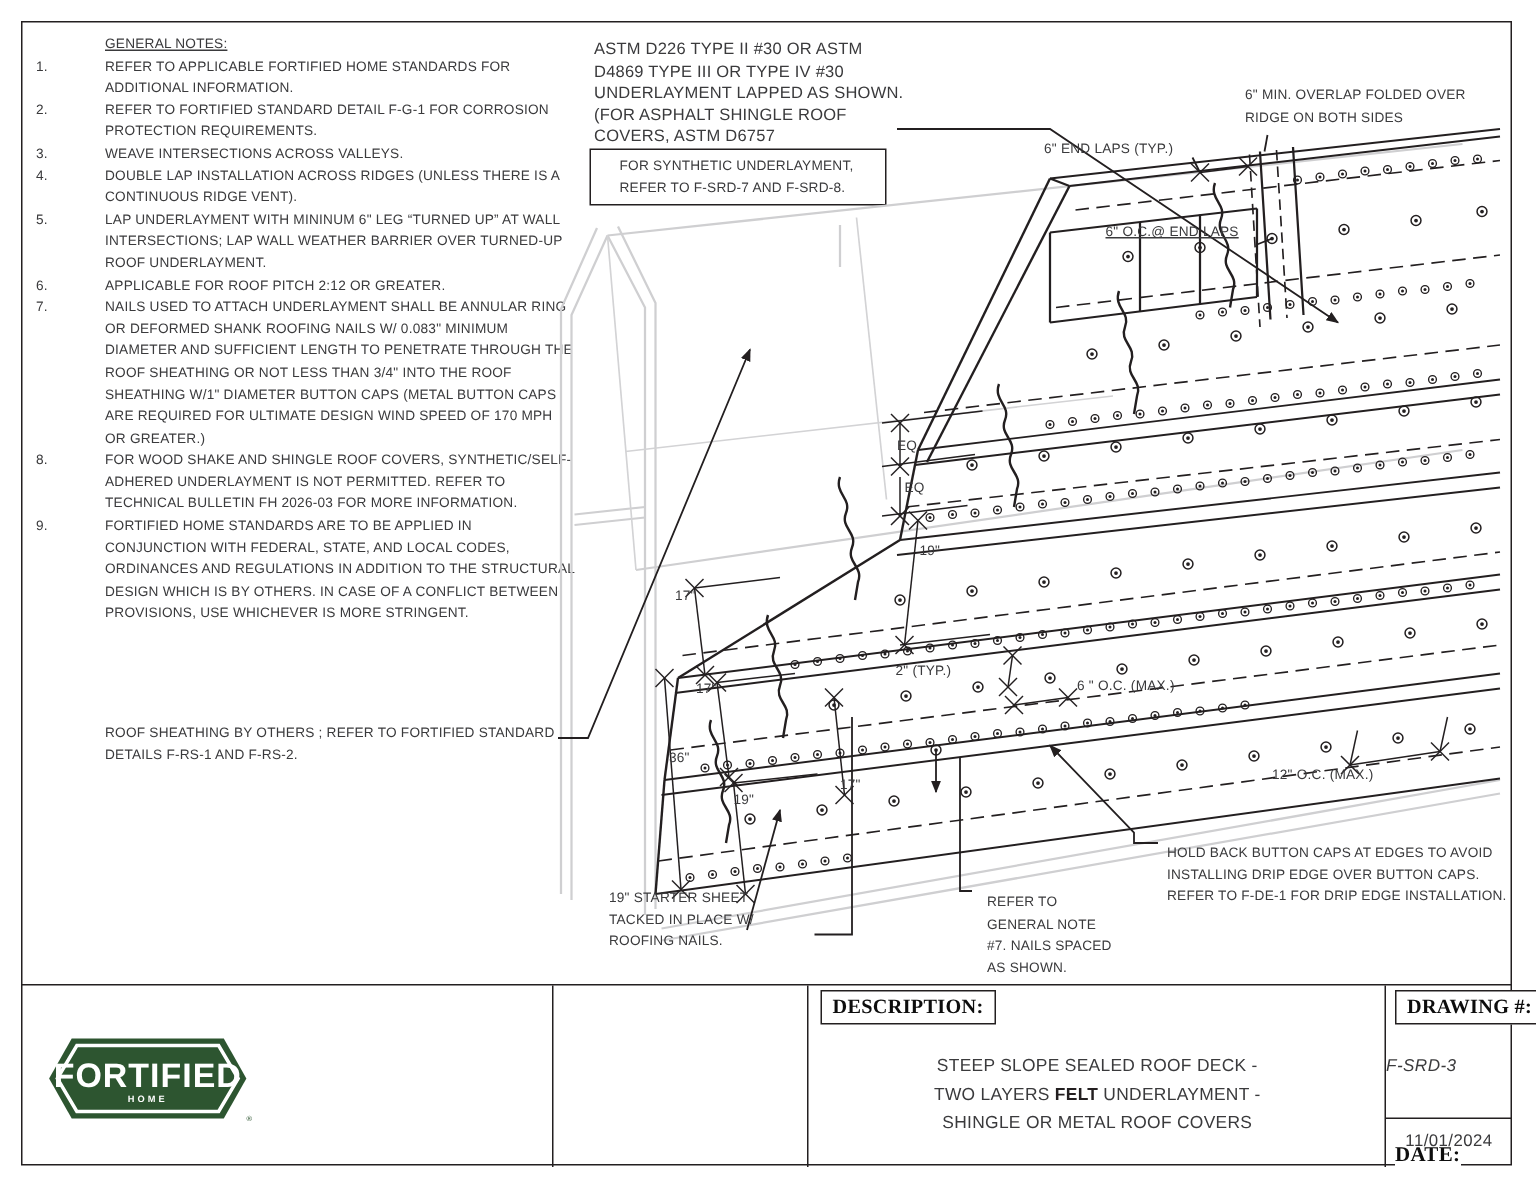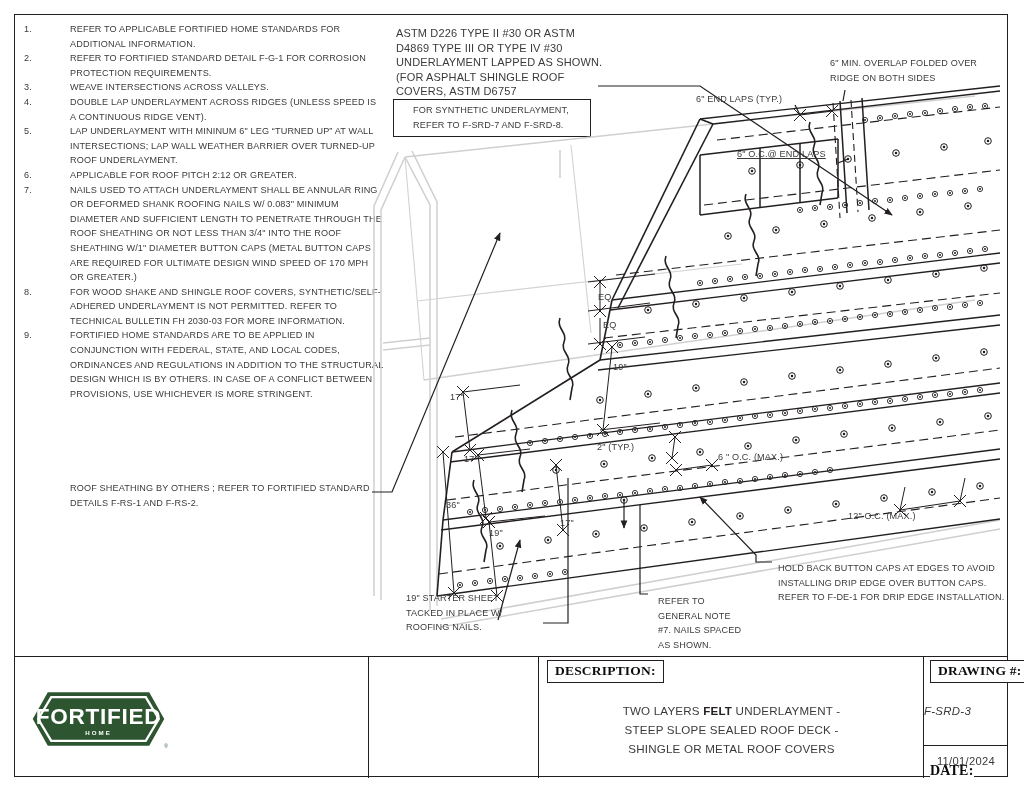--- a/index.html
+++ b/index.html
@@ -77,52 +77,53 @@
   .logo-tm{position:absolute;right:-1px;bottom:1px;font-size:5px;color:#2d5530;}
 </style>
 </head>
 <body>
 
 <div id="sheet">
 
   <div class="frame"></div>
 
   <div class="notes">
+    <div class="notes-title">GENERAL NOTES:</div>
 
     <div class="nrow">
       <div class="nnum">1.</div>
       <div class="ntxt">REFER TO APPLICABLE FORTIFIED HOME STANDARDS FOR ADDITIONAL INFORMATION.</div>
     </div>
     <div class="nrow">
       <div class="nnum">2.</div>
       <div class="ntxt">REFER TO FORTIFIED STANDARD DETAIL F-G-1 FOR CORROSION PROTECTION REQUIREMENTS.</div>
     </div>
     <div class="nrow">
       <div class="nnum">3.</div>
       <div class="ntxt">WEAVE INTERSECTIONS ACROSS VALLEYS.</div>
     </div>
     <div class="nrow">
       <div class="nnum">4.</div>
-      <div class="ntxt">DOUBLE LAP UNDERLAYMENT ACROSS RIDGES (UNLESS SPEED IS A CONTINUOUS RIDGE VENT).</div>
+      <div class="ntxt">DOUBLE LAP INSTALLATION ACROSS RIDGES (UNLESS THERE IS A CONTINUOUS RIDGE VENT).</div>
     </div>
     <div class="nrow">
       <div class="nnum">5.</div>
       <div class="ntxt">LAP UNDERLAYMENT WITH MININUM 6" LEG “TURNED UP” AT WALL INTERSECTIONS; LAP WALL WEATHER BARRIER OVER TURNED-UP ROOF UNDERLAYMENT.</div>
     </div>
     <div class="nrow">
       <div class="nnum">6.</div>
       <div class="ntxt">APPLICABLE FOR ROOF PITCH 2:12 OR GREATER.</div>
     </div>
     <div class="nrow">
       <div class="nnum">7.</div>
       <div class="ntxt">NAILS USED TO ATTACH UNDERLAYMENT SHALL BE ANNULAR RING OR DEFORMED SHANK ROOFING NAILS W/ 0.083" MINIMUM DIAMETER AND SUFFICIENT LENGTH TO PENETRATE THROUGH THE ROOF SHEATHING OR NOT LESS THAN 3/4" INTO THE ROOF SHEATHING W/1" DIAMETER BUTTON CAPS (METAL BUTTON CAPS ARE REQUIRED FOR ULTIMATE DESIGN WIND SPEED OF 170 MPH OR GREATER.)</div>
     </div>
     <div class="nrow">
       <div class="nnum">8.</div>
-      <div class="ntxt">FOR WOOD SHAKE AND SHINGLE ROOF COVERS, SYNTHETIC/SELF-ADHERED UNDERLAYMENT IS NOT PERMITTED. REFER TO TECHNICAL BULLETIN FH 2030-03 FOR MORE INFORMATION.</div>
+      <div class="ntxt">FOR WOOD SHAKE AND SHINGLE ROOF COVERS, SYNTHETIC/SELF-ADHERED UNDERLAYMENT IS NOT PERMITTED. REFER TO TECHNICAL BULLETIN FH 2026-03 FOR MORE INFORMATION.</div>
     </div>
     <div class="nrow">
       <div class="nnum">9.</div>
       <div class="ntxt">FORTIFIED HOME STANDARDS ARE TO BE APPLIED IN CONJUNCTION WITH FEDERAL, STATE, AND LOCAL CODES, ORDINANCES AND REGULATIONS IN ADDITION TO THE STRUCTURAL DESIGN WHICH IS BY OTHERS. IN CASE OF A CONFLICT BETWEEN PROVISIONS, USE WHICHEVER IS MORE STRINGENT.</div>
     </div>
   </div>
 
   <div class="sheathing-note">ROOF SHEATHING BY OTHERS ; REFER TO FORTIFIED STANDARD DETAILS F-RS-1 AND F-RS-2.</div>
 
   <div class="astm">ASTM D226 TYPE II #30 OR ASTM D4869 TYPE III OR TYPE IV #30 UNDERLAYMENT LAPPED AS SHOWN. (FOR ASPHALT SHINGLE ROOF COVERS, ASTM D6757 UNDERLAYMENT IS ALSO ACCEPTABLE)</div>
@@ -587,22 +588,22 @@
         <text x="100" y="53" text-anchor="middle" fill="#ffffff" font-family="Liberation Sans, sans-serif" font-size="33" font-weight="bold" letter-spacing="1">FORTIFIED</text>
         <text x="100" y="68" text-anchor="middle" fill="#ffffff" font-family="Liberation Sans, sans-serif" font-size="9" font-weight="bold" letter-spacing="3">HOME</text>
       </svg>
       <span class="logo-tm">®</span>
     </div>
 
 
     <div style="position:absolute;left:525px;top:0;width:385px;height:121px;">
       <div class="hdr" style="left:8px;top:3px;">DESCRIPTION:</div>
       <div class="desc-body">
+        <div>STEEP SLOPE SEALED ROOF DECK -</div>
         <div><span>TWO LAYERS </span><b>FELT</b><span> UNDERLAYMENT -</span></div>
-        <div>STEEP SLOPE SEALED ROOF DECK -</div>
         <div>SHINGLE OR METAL ROOF COVERS</div>
       </div>
     </div>
 
     <div style="position:absolute;left:910px;top:0;width:84px;height:121px;">
       <div class="hdr" style="left:6px;top:3px;white-space:nowrap;">DRAWING #:</div>
       <div class="dwg-no">F-SRD-3</div>
       <div class="dwg-split"></div>
       <div class="hdr" style="left:6px;top:106px;border:none;padding:0;
            font-size:14px;">DATE:</div>

